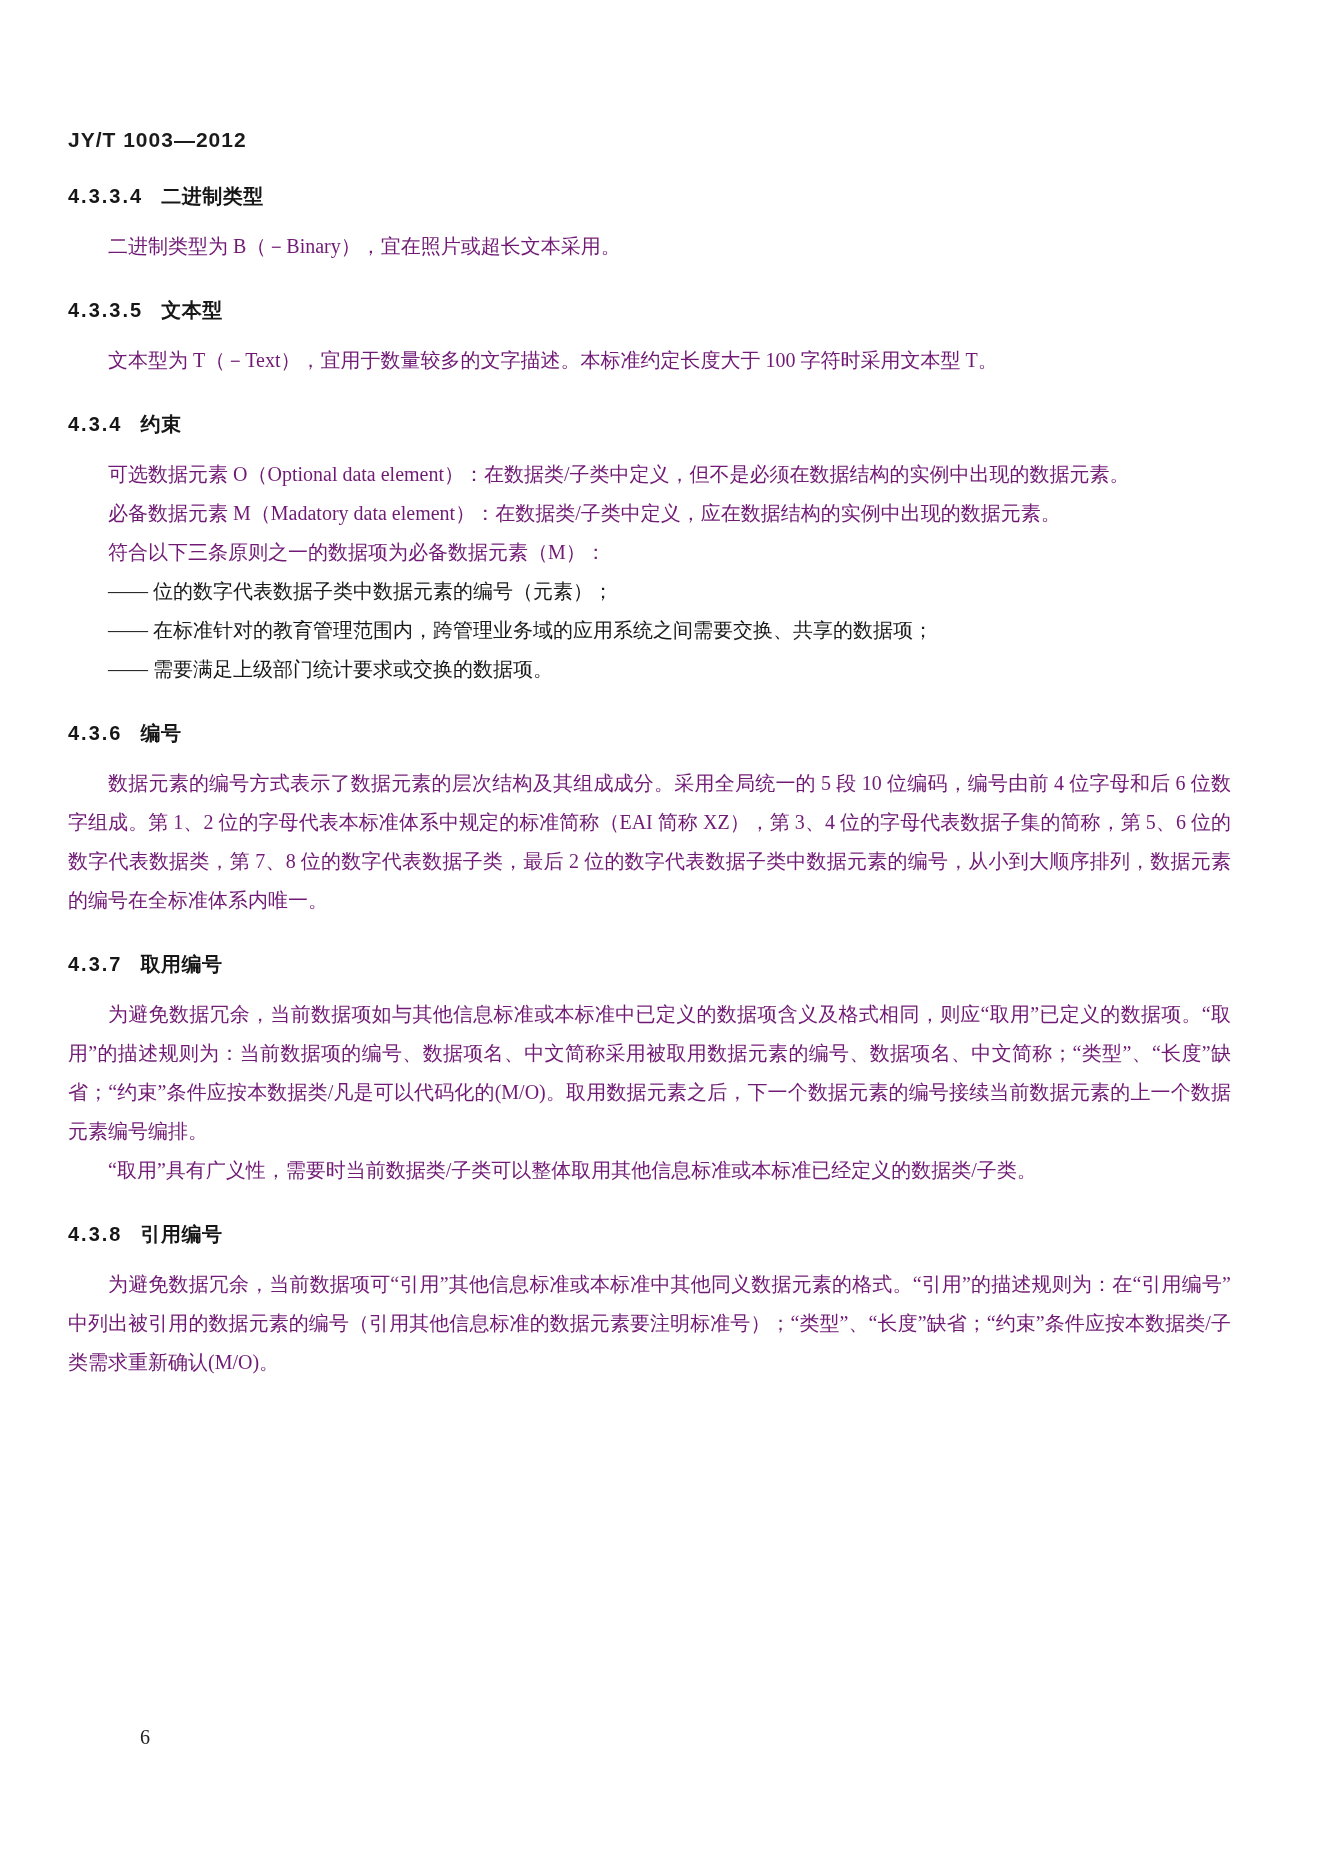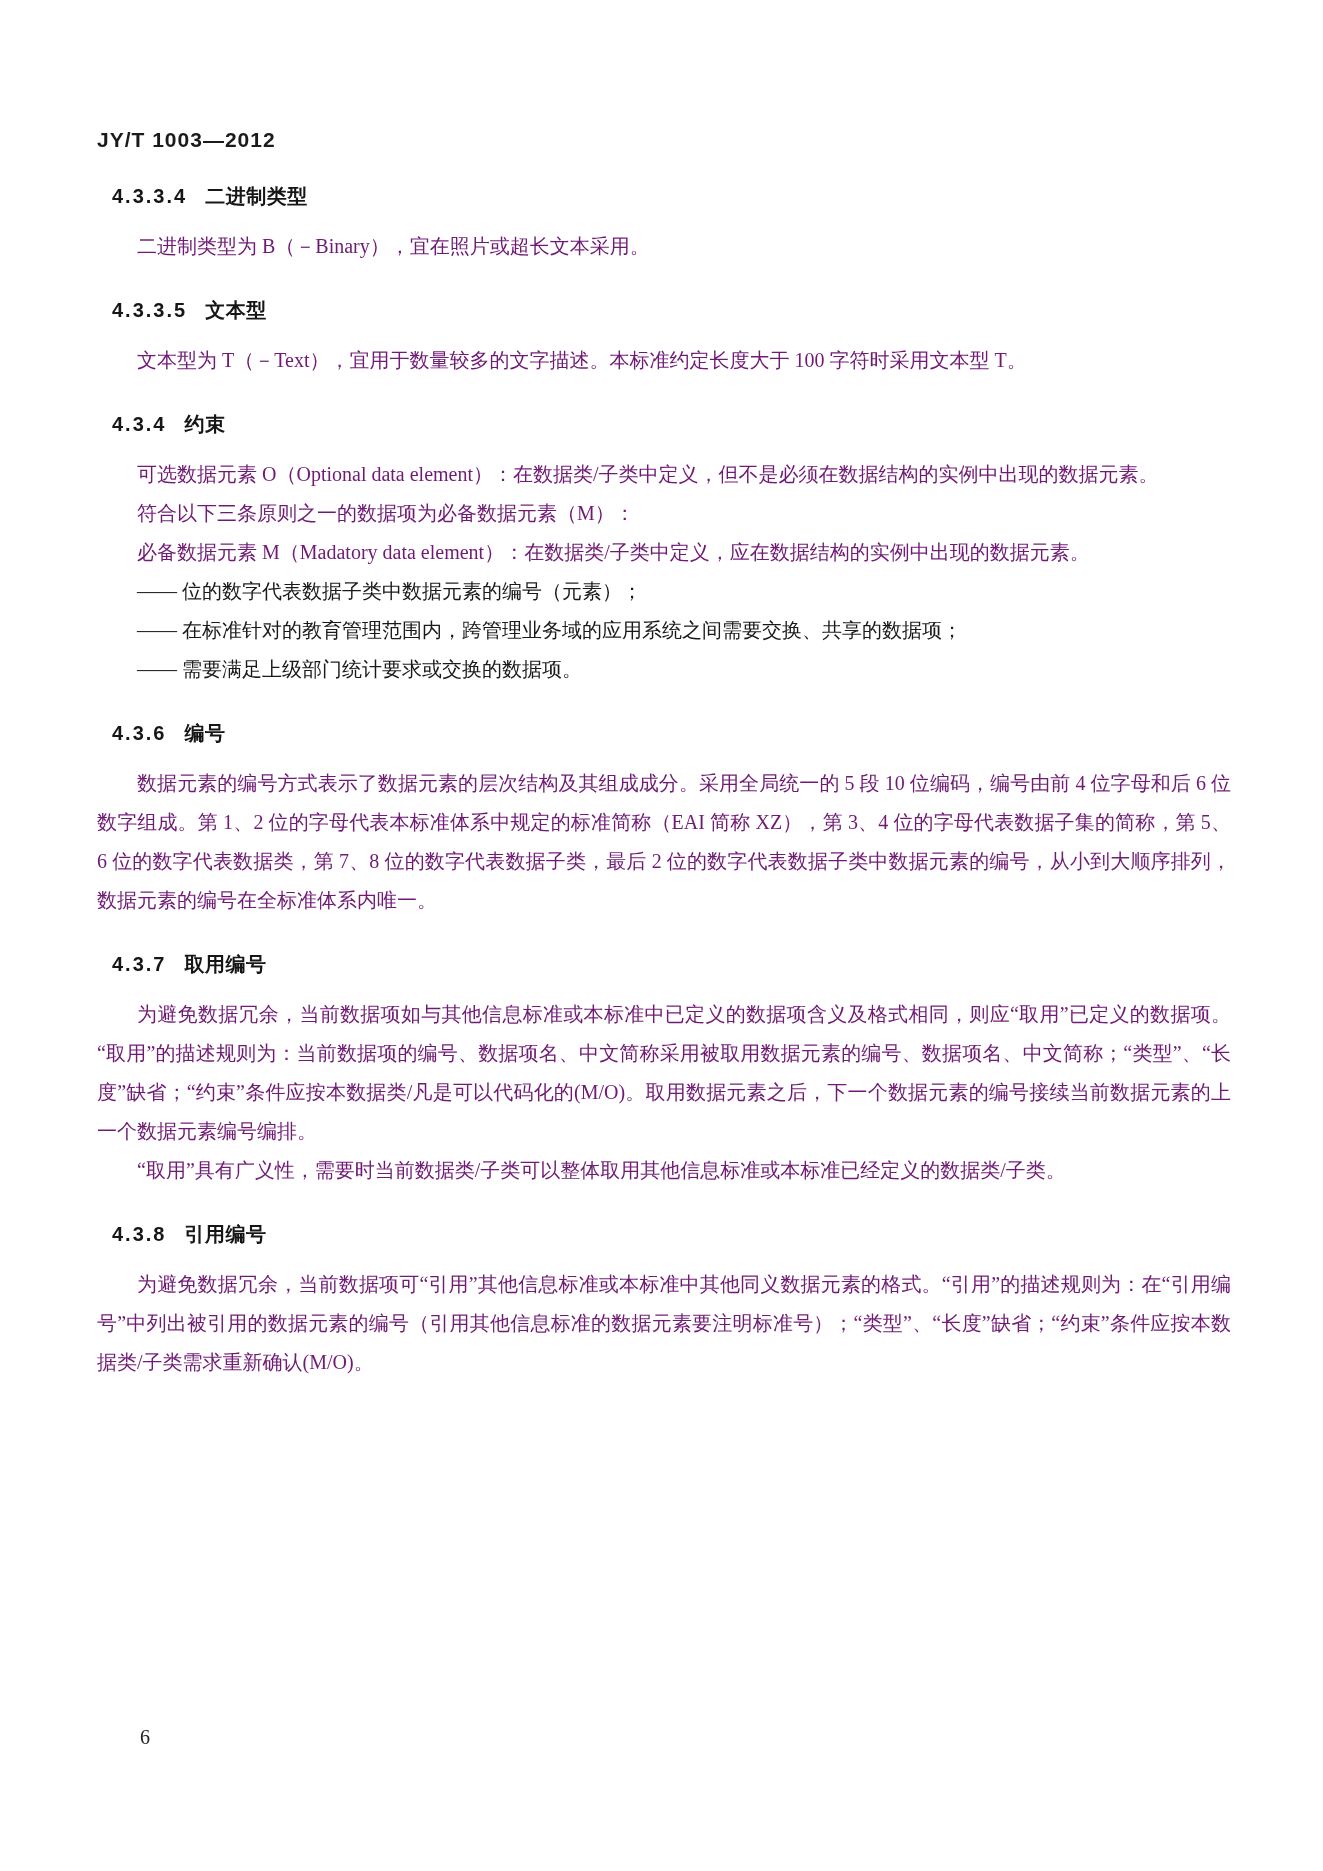--- a/index.html
+++ b/index.html
@@ -7,21 +7,21 @@
     padding: 0;
     background: #ffffff;
   }
   .page {
     position: relative;
     width: 1323px;
     height: 1871px;
     background: #ffffff;
     color: #141414;
     box-sizing: border-box;
-    padding: 128px 92px 0 97px;
+    padding: 128px 92px 0 68px;
     font-family: "Liberation Serif", "DejaVu Serif", serif;
     overflow: hidden;
   }
   .doc-code {
     font-family: "Liberation Sans", "DejaVu Sans", sans-serif;
     font-weight: 700;
     font-size: 21px;
     letter-spacing: 1px;
     color: #1b1b1b;
     margin: 0 0 10px 0;
@@ -31,21 +31,20 @@
     font-weight: 700;
     font-size: 20px;
     color: #161616;
     margin: 31px 0 17px 0;
     letter-spacing: 0.5px;
   }
   .section-heading .sec-num {
     display: inline-block;
     margin-right: 18px;
     letter-spacing: 2px;
-    margin-left: 15px;
   }
   .body-para {
     font-size: 20px;
     line-height: 39px;
     margin: 0;
     text-indent: 2em;
     text-align: justify;
     color: #701a75;
   }
   .dash-item {
@@ -84,22 +83,22 @@
       <span class="sec-num">4.3.3.5</span><span>文本型</span>
     </h3>
     <p class="body-para">文本型为 T（－Text），宜用于数量较多的文字描述。本标准约定长度大于 100 字符时采用文本型 T。</p>
   </div>
 
   <div>
     <h3 class="section-heading">
       <span class="sec-num">4.3.4</span><span>约束</span>
     </h3>
     <p class="body-para">可选数据元素 O（Optional data element）：在数据类/子类中定义，但不是必须在数据结构的实例中出现的数据元素。</p>
+    <p class="body-para">必备数据元素 M（Madatory data element）：在数据类/子类中定义，应在数据结构的实例中出现的数据元素。</p>
     <p class="body-para">符合以下三条原则之一的数据项为必备数据元素（M）：</p>
-    <p class="body-para">必备数据元素 M（Madatory data element）：在数据类/子类中定义，应在数据结构的实例中出现的数据元素。</p>
     <div>
       <p class="dash-item">—— 位的数字代表数据子类中数据元素的编号（元素）；</p>
       <p class="dash-item">—— 在标准针对的教育管理范围内，跨管理业务域的应用系统之间需要交换、共享的数据项；</p>
       <p class="dash-item">—— 需要满足上级部门统计要求或交换的数据项。</p>
     </div>
   </div>
 
 
   <div>
     <h3 class="section-heading">

